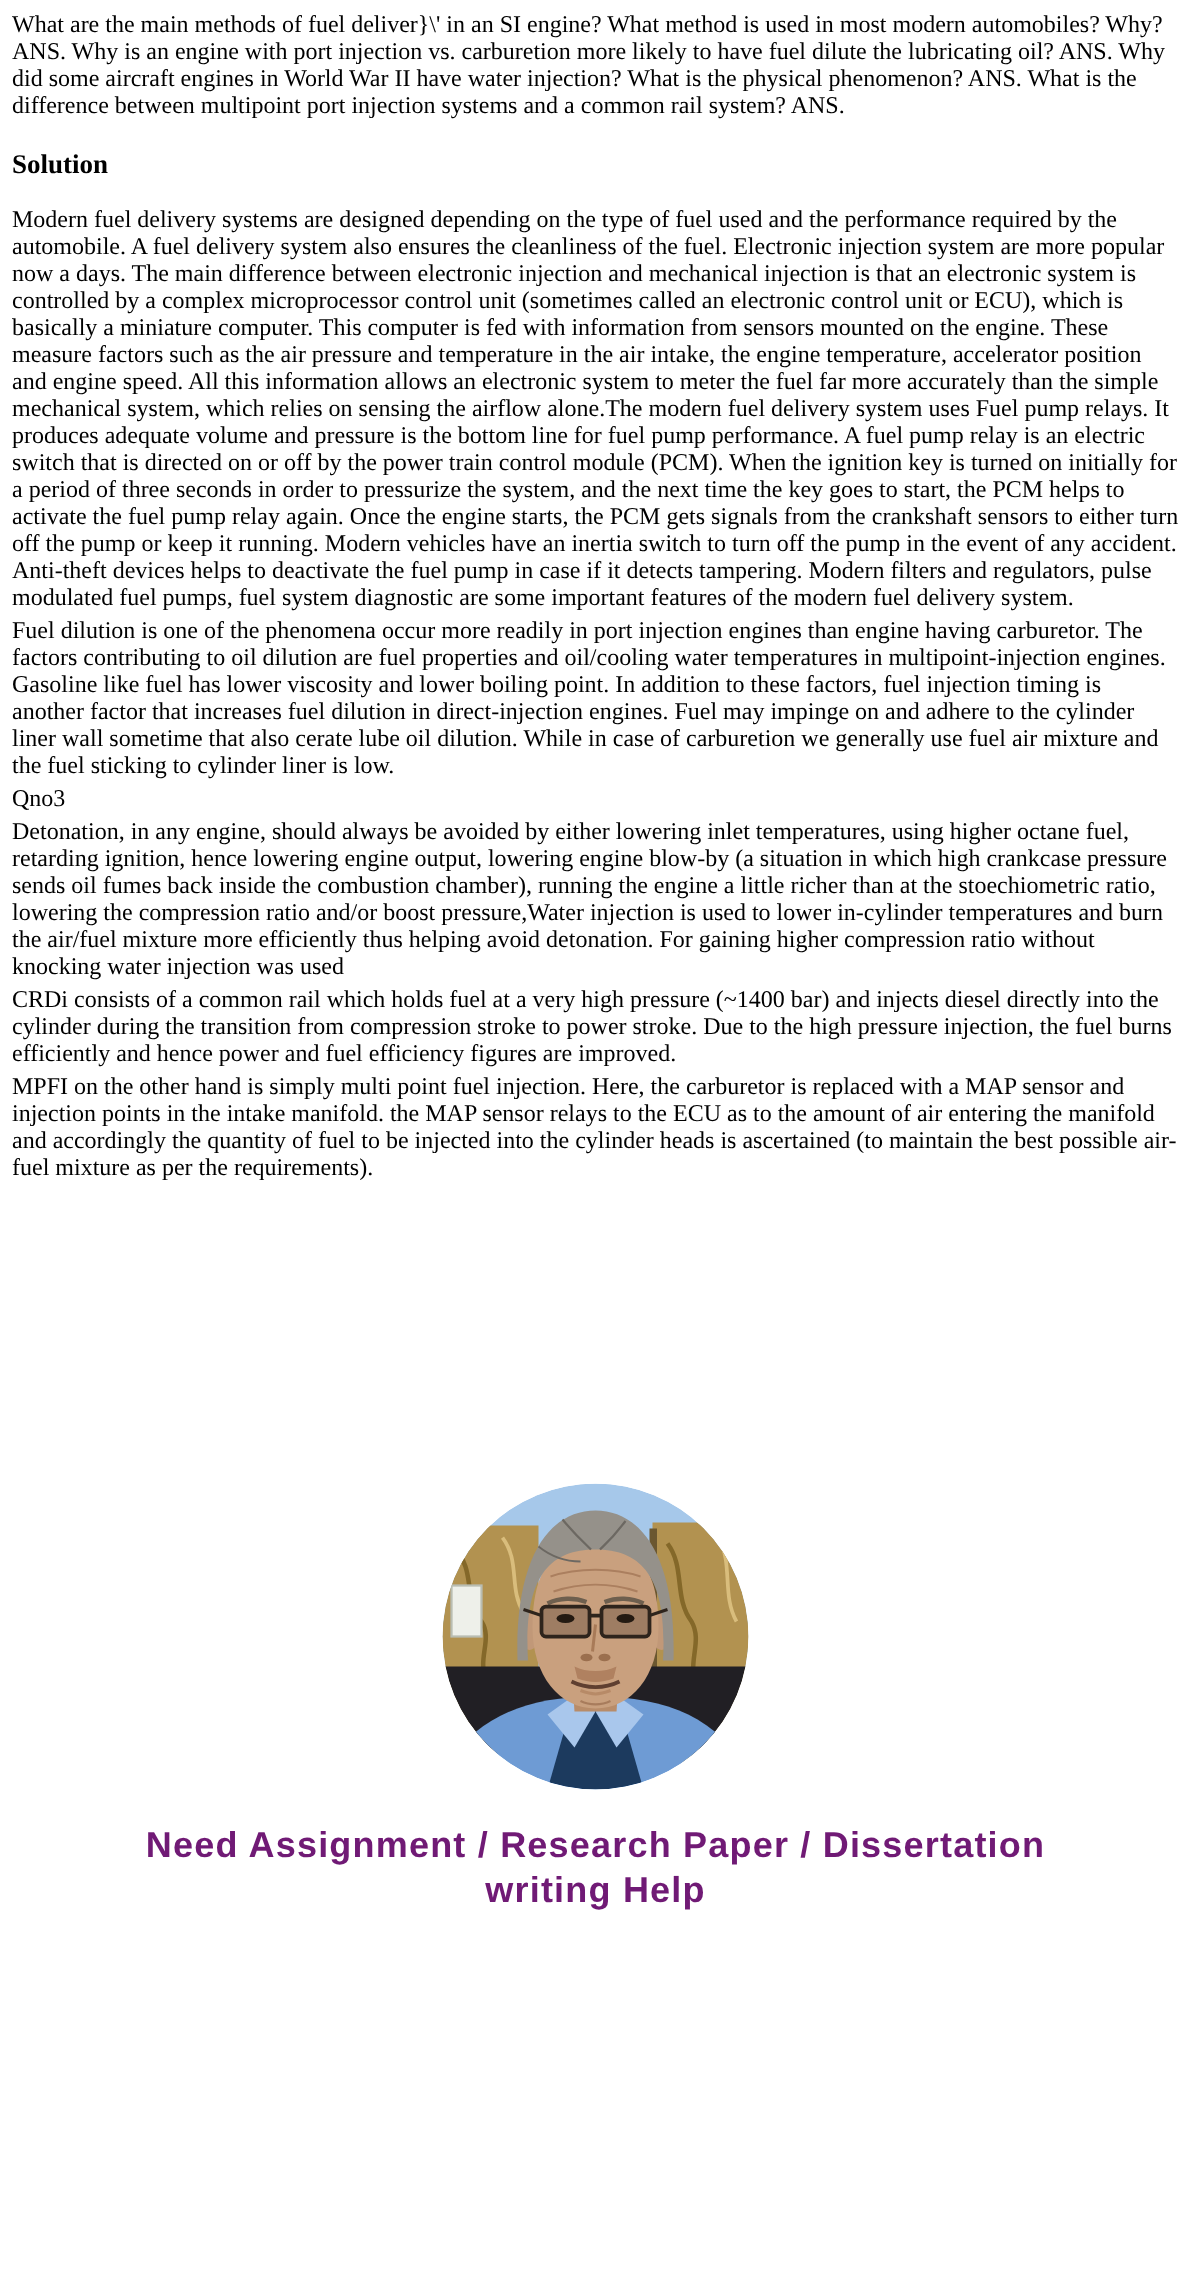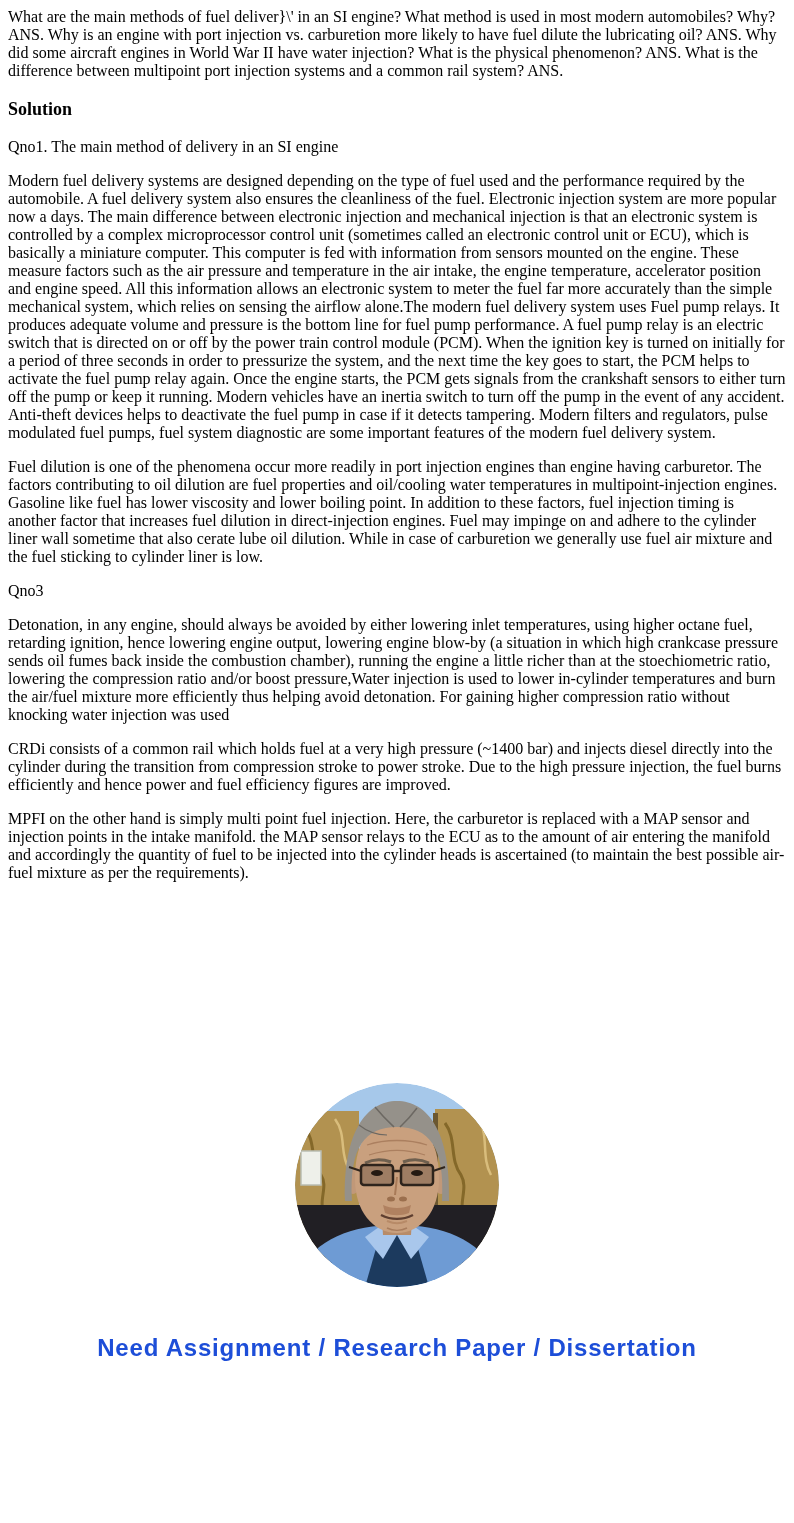--- a/index.html
+++ b/index.html
@@ -6,60 +6,59 @@
   body {
     box-sizing: border-box;
     width: 794px;
     min-height: 1523px;
     padding: 8px 8px 0 8px;
     font-family: "Liberation Serif", serif;
     font-size: 16px;
     line-height: 1.125;
     color: #000000;
   }
-  p { margin: 16px 0; }
+  p { margin: 4px 0; }
   p.question { margin-top: 0; }
   h3.solution {
     font-family: Liberation Serif, serif;
     font-size: 18px;
     font-weight: bold;
     margin: 19px 0;
   }
   .avatar-row {
     margin-top: 201px;
     display: flex;
     justify-content: center;
   }
   .avatar {
     width: 204px;
     height: 204px;
     border-radius: 50%;
     overflow: hidden;
   }
   .footer {
-    margin-top: 46px;
+    margin-top: 23px;
     text-align: center;
     font-family: "Liberation Sans", sans-serif;
     font-weight: bold;
     font-size: 24px;
     line-height: 30px;
     letter-spacing: 0.8px;
-    color: #1d4ed8;
+    color: #701a75;
   }
 </style>
 </head>
 <body>
 
 <div>
 
   <p class="question">What are the main methods of fuel deliver}\' in an SI engine? What method is used in most modern automobiles? Why? ANS. Why is an engine with port injection vs. carburetion more likely to have fuel dilute the lubricating oil? ANS. Why did some aircraft engines in World War II have water injection? What is the physical phenomenon? ANS. What is the difference between multipoint port injection systems and a common rail system? ANS.</p>
 
   <h3 class="solution">Solution</h3>
 
-  <p>Qno1. The main method of delivery in an SI engine</p>
   <p>Modern fuel delivery systems are designed depending on the type of fuel used and the performance required by the automobile. A fuel delivery system also ensures the cleanliness of the fuel. Electronic injection system are more popular now a days. The main difference between electronic injection and mechanical injection is that an electronic system is controlled by a complex microprocessor control unit (sometimes called an electronic control unit or ECU), which is basically a miniature computer. This computer is fed with information from sensors mounted on the engine. These measure factors such as the air pressure and temperature in the air intake, the engine temperature, accelerator position and engine speed. All this information allows an electronic system to meter the fuel far more accurately than the simple mechanical system, which relies on sensing the airflow alone.The modern fuel delivery system uses Fuel pump relays. It produces adequate volume and pressure is the bottom line for fuel pump performance. A fuel pump relay is an electric switch that is directed on or off by the power train control module (PCM). When the ignition key is turned on initially for a period of three seconds in order to pressurize the system, and the next time the key goes to start, the PCM helps to activate the fuel pump relay again. Once the engine starts, the PCM gets signals from the crankshaft sensors to either turn off the pump or keep it running. Modern vehicles have an inertia switch to turn off the pump in the event of any accident. Anti-theft devices helps to deactivate the fuel pump in case if it detects tampering. Modern filters and regulators, pulse modulated fuel pumps, fuel system diagnostic are some important features of the modern fuel delivery system.</p>
 
   <p>Fuel dilution is one of the phenomena occur more readily in port injection engines than engine having carburetor. The factors contributing to oil dilution are fuel properties and oil/cooling water temperatures in multipoint-injection engines. Gasoline like fuel has lower viscosity and lower boiling point. In addition to these factors, fuel injection timing is another factor that increases fuel dilution in direct-injection engines. Fuel may impinge on and adhere to the cylinder liner wall sometime that also cerate lube oil dilution. While in case of carburetion we generally use fuel air mixture and the fuel sticking to cylinder liner is low.</p>
 
   <p>Qno3</p>
   <p>Detonation, in any engine, should always be avoided by either lowering inlet temperatures, using higher octane fuel, retarding ignition, hence lowering engine output, lowering engine blow-by (a situation in which high crankcase pressure sends oil fumes back inside the combustion chamber), running the engine a little richer than at the stoechiometric ratio, lowering the compression ratio and/or boost pressure,Water injection is used to lower in-cylinder temperatures and burn the air/fuel mixture more efficiently thus helping avoid detonation. For gaining higher compression ratio without knocking water injection was used</p>
 
   <p>CRDi consists of a common rail which holds fuel at a very high pressure (~1400 bar) and injects diesel directly into the cylinder during the transition from compression stroke to power stroke. Due to the high pressure injection, the fuel burns efficiently and hence power and fuel efficiency figures are improved.</p>
   <p>MPFI on the other hand is simply multi point fuel injection. Here, the carburetor is replaced with a MAP sensor and injection points in the intake manifold. the MAP sensor relays to the ECU as to the amount of air entering the manifold and accordingly the quantity of fuel to be injected into the cylinder heads is ascertained (to maintain the best possible air-fuel mixture as per the requirements).</p>
 
@@ -129,15 +128,16 @@
           <path d="M86,132 C96,137 108,137 118,132" stroke="#5f3f30" stroke-width="2.5" fill="none"></path>
           <path d="M92,138 C100,141 104,141 112,138" stroke="#b78a67" stroke-width="2" fill="none"></path>
           <path d="M92,145 C98,148 106,148 112,145" stroke="#a87c5c" stroke-width="1.5" fill="none"></path>
         </g>
       </svg>
     </div>
   </div>
 
   <div class="footer">
     <div>Need Assignment / Research Paper / Dissertation</div>
+    <div>writing Help</div>
   </div>
 
 </div>
 
 </body></html>

